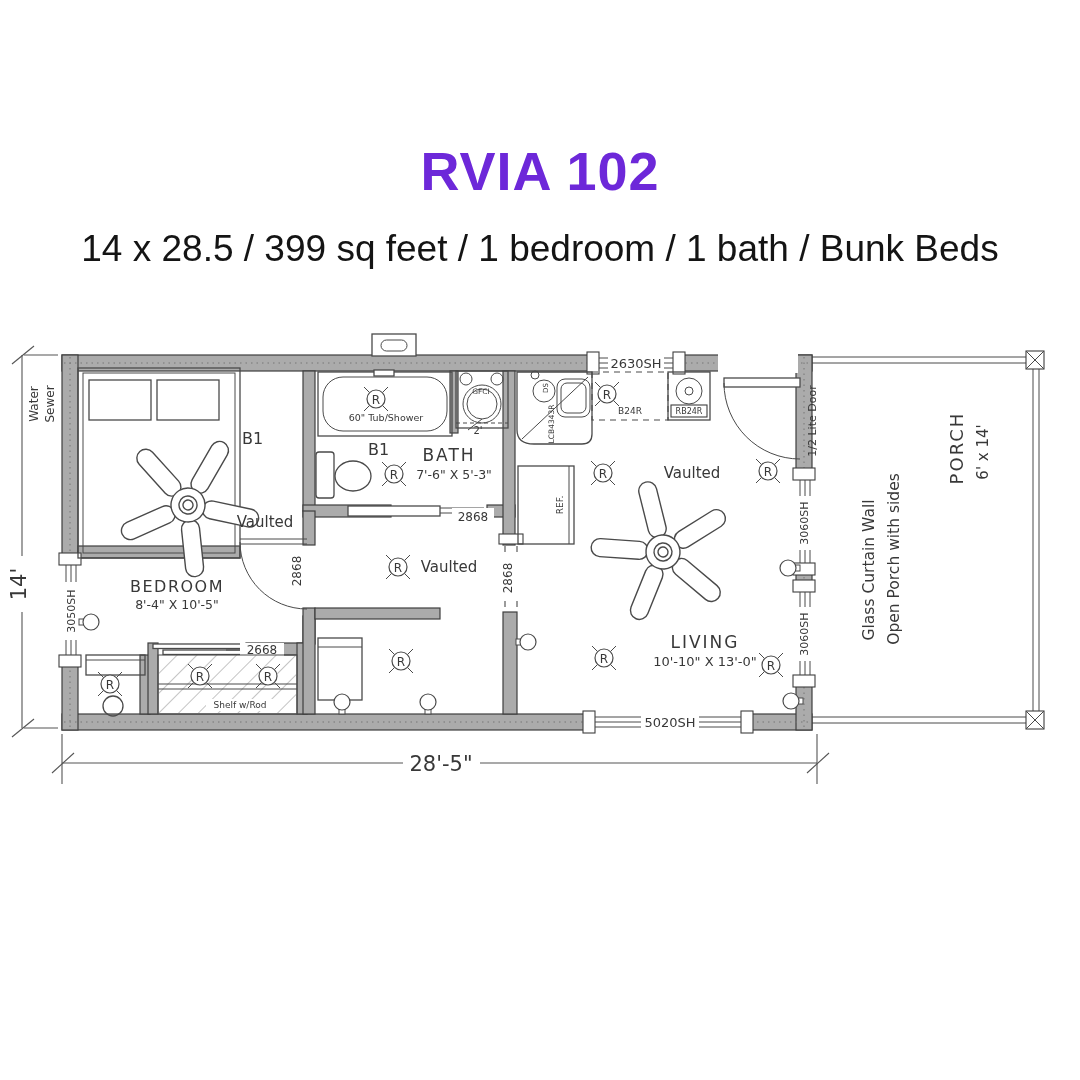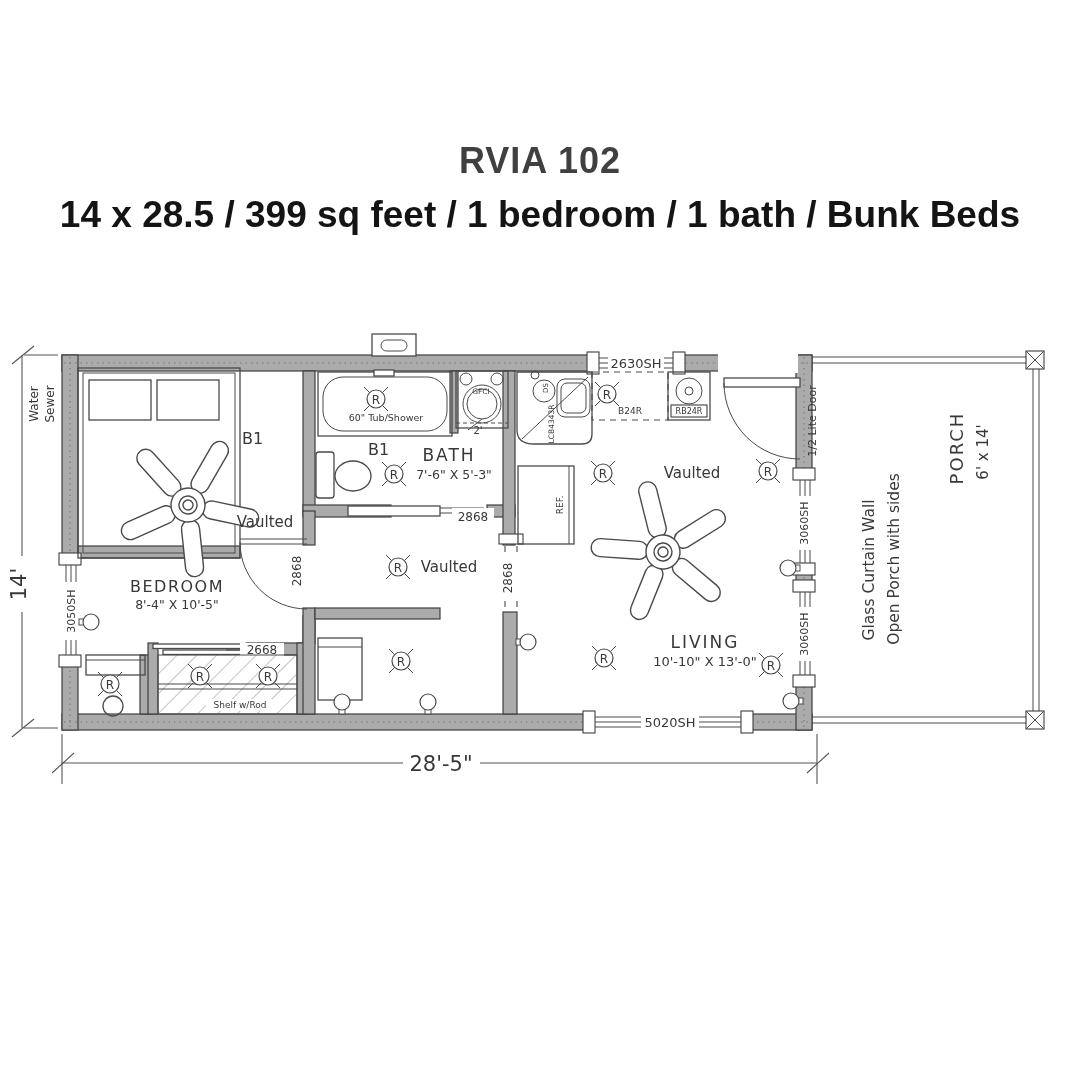--- a/index.html
+++ b/index.html
@@ -1,20 +1,20 @@
 <!DOCTYPE html>
 <html><head>
 <meta charset="utf-8">
 <style>
   *{margin:0;padding:0;box-sizing:border-box}
   html,body{width:1080px;height:1080px;background:#fff;overflow:hidden}
   body{font-family:"Liberation Sans",sans-serif;position:relative}
   .header{position:absolute;top:0;left:0;width:1080px;text-align:center}
-  .title{margin-top:140px;font-size:36px;font-weight:800;letter-spacing:1px;color:#404040}
-  .subtitle{margin-top:12px;font-size:37px;font-weight:700;color:#141414;letter-spacing:0}
+  .title{margin-top:140px;font-size:54px;font-weight:800;letter-spacing:1px;color:#6d28d9}
+  .subtitle{margin-top:26px;font-size:37px;font-weight:400;color:#141414;letter-spacing:0}
   svg.plan{position:absolute;left:0;top:0}
   .t{font-family:"DejaVu Sans",sans-serif;fill:#383838}
   .wall{fill:#ababab;stroke:#3f3f3f;stroke-width:1.2}
   .fix{fill:#fff;stroke:#4a4a4a;stroke-width:1.3}
   .ln{fill:none;stroke:#4a4a4a;stroke-width:1.3}
   .thin{fill:none;stroke:#4a4a4a;stroke-width:1}
   .dim{fill:none;stroke:#555;stroke-width:1.1}
   .white{fill:#fff;stroke:none}
   .jamb{fill:#fff;stroke:#3f3f3f;stroke-width:1.1}
   .dots{fill:none;stroke:#777;stroke-width:1;stroke-dasharray:1.5 4}

